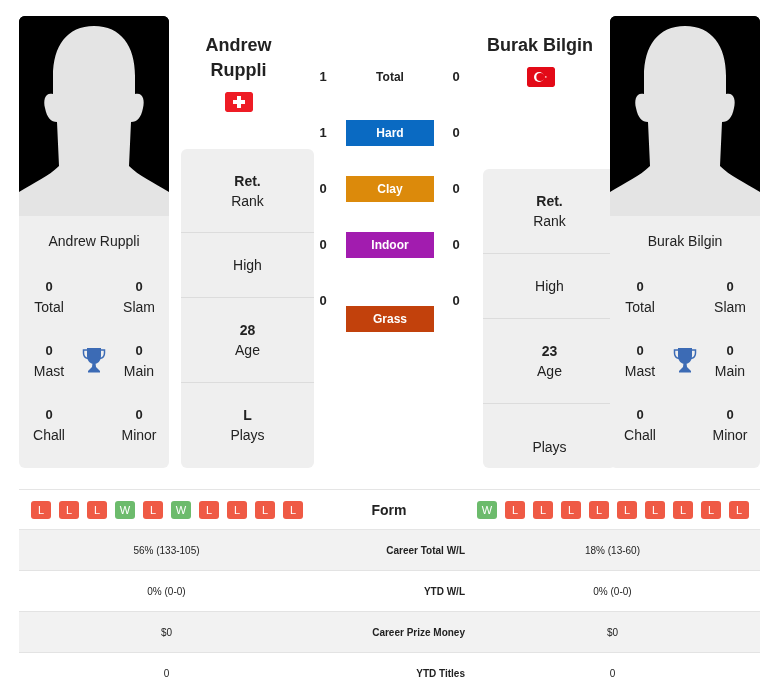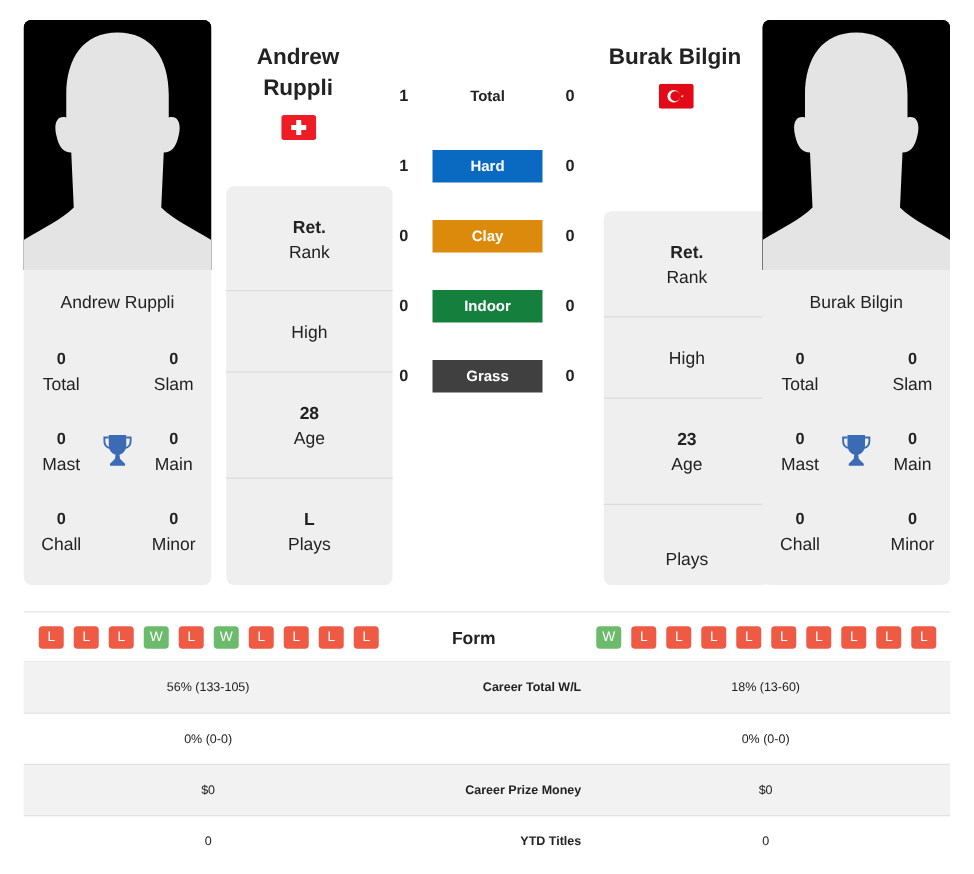--- a/index.html
+++ b/index.html
@@ -51,21 +51,21 @@
   .h2h-row .surf { position: absolute; left: 36px; top: 0; width: 88px; height: 26px; text-align: center; font-size: 12px; font-weight: bold; line-height: 26px; color: #fff; }
   .h2h-row .surf.total { color: #222; background: transparent; }
 
   .form-row { position: absolute; left: 19px; top: 489px; width: 741px; height: 41px; border-top: 1px solid #e5e5e5; border-bottom: 1px solid #e5e5e5; }
   .form-badges { position: absolute; top: 11px; display: flex; gap: 8px; }
   .form-badges.left { left: 12px; }
   .form-badges.right { left: 458px; }
   .badge { width: 20px; height: 18px; border-radius: 3px; color: #fff; font-size: 11px; text-align: center; line-height: 18px; }
   .badge.L { background: #ef5a45; }
   .badge.W { background: #6cbb6c; }
-  .form-label { position: absolute; left: 300px; width: 120px; top: 0; line-height: 40px; text-align: center; font-size: 14px; font-weight: bold; }
+  .form-label { position: absolute; left: 310px; width: 120px; top: 0; line-height: 40px; text-align: center; font-size: 14px; font-weight: bold; }
 
   .stat-row { position: absolute; left: 19px; width: 741px; height: 41px; border-bottom: 1px solid #e3e3e3; font-size: 10px; line-height: 41px; }
   .stat-row.shade { background: #f2f2f2; }
   .stat-row .sl { position: absolute; left: 0; width: 295px; text-align: center; }
   .stat-row .sm { position: absolute; left: 295px; width: 151px; text-align: right; font-weight: bold; }
   .stat-row .sr { position: absolute; left: 446px; width: 295px; text-align: center; }
   .stat-row.last { border-bottom: none; }
 </style>
 </head>
 <body>
@@ -146,26 +146,26 @@
   <span class="surf" style="background:#0a6ac2;">Hard</span>
   <span class="rs">0</span>
 </div>
 <div class="h2h-row" style="top:176px;">
   <span class="ls">0</span>
   <span class="surf" style="background:#dc8a0b;">Clay</span>
   <span class="rs">0</span>
 </div>
 <div class="h2h-row" style="top:232px;">
   <span class="ls">0</span>
-  <span class="surf" style="background:#15803d;">Indoor</span>
+  <span class="surf" style="background:#a21caf;">Indoor</span>
   <span class="rs">0</span>
 </div>
 <div class="h2h-row" style="top:288px;">
   <span class="ls">0</span>
-  <span class="surf" style="background:#404040;">Grass</span>
+  <span class="surf" style="background:#c2410c;margin-top:18px;">Grass</span>
   <span class="rs">0</span>
 </div>
 
 <div class="player-name right">Burak Bilgin</div>
 <svg class="flag right" viewBox="0 0 28 20">
   <rect width="28" height="20" rx="2" fill="#e30a17"></rect>
   <circle cx="12" cy="10" r="5" fill="#fff"></circle>
   <circle cx="13.3" cy="10" r="4" fill="#e30a17"></circle>
   <polygon points="17.5,10 19.9,9.2 18.4,11.2 18.4,8.8 19.9,10.8" fill="#fff"></polygon>
 </svg>
@@ -256,20 +256,21 @@
   </div>
 </div>
 
 <div class="stat-row shade" style="top:530px;">
   <span class="sl">56% (133-105)</span>
   <span class="sm">Career Total W/L</span>
   <span class="sr">18% (13-60)</span>
 </div>
 <div class="stat-row" style="top:571px;">
   <span class="sl">0% (0-0)</span>
+  <span class="sm">YTD W/L</span>
   <span class="sr">0% (0-0)</span>
 </div>
 <div class="stat-row shade" style="top:612px;">
   <span class="sl">$0</span>
   <span class="sm">Career Prize Money</span>
   <span class="sr">$0</span>
 </div>
 <div class="stat-row last" style="top:653px;">
   <span class="sl">0</span>
   <span class="sm">YTD Titles</span>

